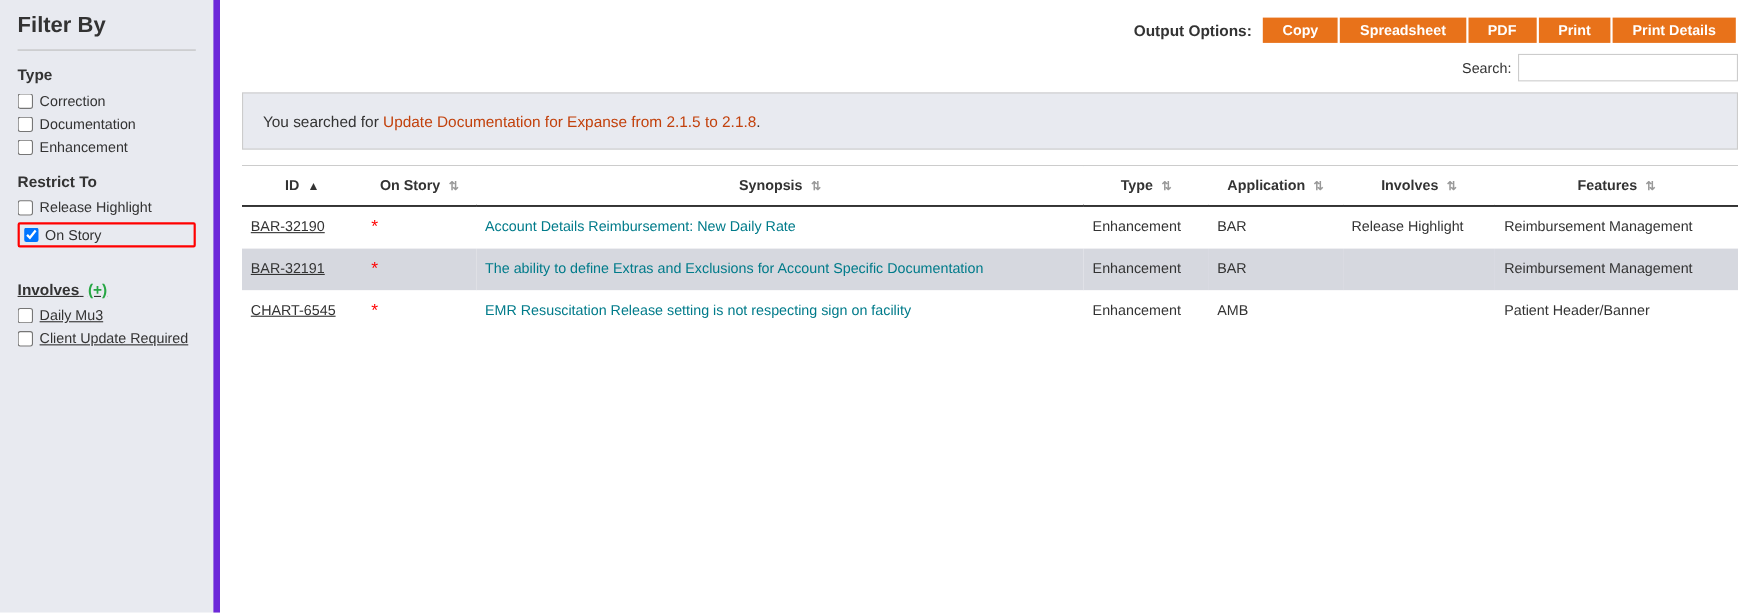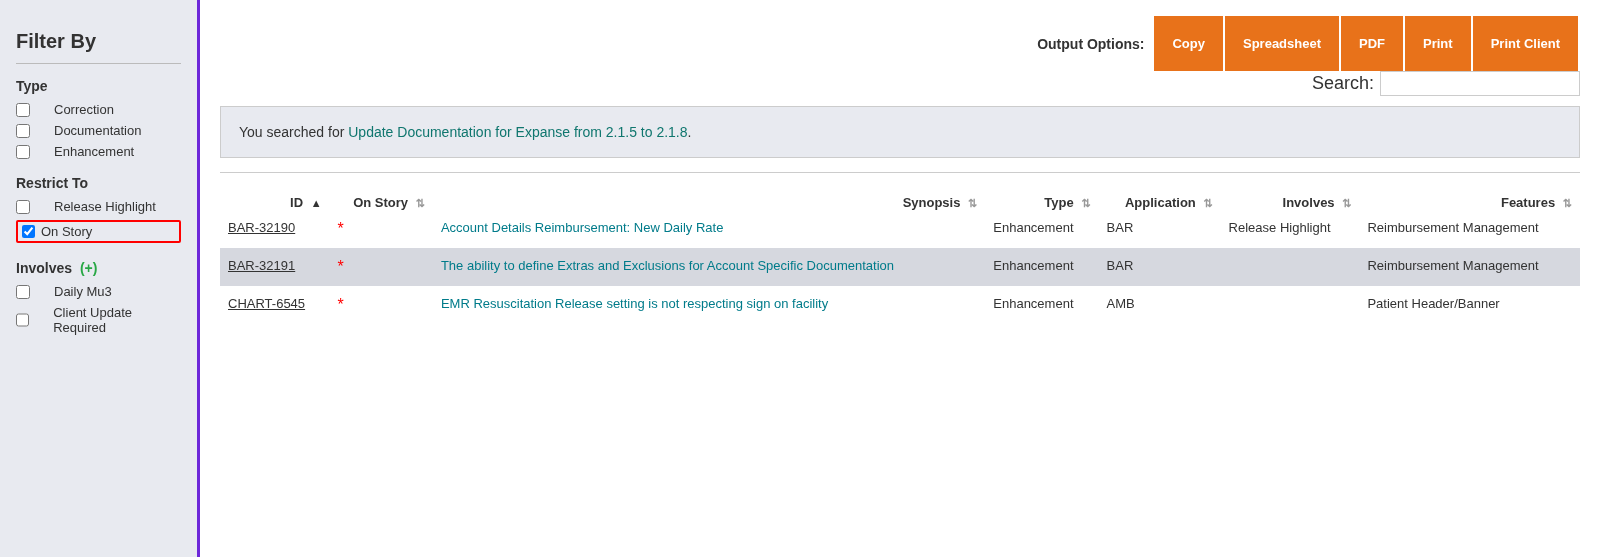--- a/index.html
+++ b/index.html
@@ -3,22 +3,22 @@
   <meta charset="utf-8">
   <style>
     * { box-sizing: border-box; margin: 0; padding: 0; }
     body { font-family: Arial, sans-serif; font-size: 13px; color: #333; background: #fff; display: flex; height: 557px; overflow: hidden; }
 
     
     .sidebar {
       width: 200px;
       min-width: 200px;
       background: #e8eaf0;
-      padding: 30px 16px;
-      border-right: 3px solid #6d28d9;
+      padding: 12px 16px;
+      border-right: 6px solid #6d28d9;
       overflow-y: auto;
       flex-shrink: 0;
     }
     .sidebar-title {
       font-size: 20px;
       font-weight: bold;
       color: #333;
       margin-bottom: 10px;
     }
     .sidebar-divider {
@@ -28,38 +28,39 @@
     }
     .sidebar-section-title {
       font-size: 14px;
       font-weight: bold;
       color: #333;
       margin-bottom: 8px;
     }
     .checkbox-item {
       display: flex;
       align-items: center;
-      gap: 24px;
+      gap: 6px;
       margin-bottom: 6px;
       cursor: pointer;
     }
     .checkbox-item input[type="checkbox"] {
       width: 14px;
       height: 14px;
       cursor: pointer;
     }
     .checkbox-label {
       font-size: 13px;
       color: #333;
     }
     .restrict-section {
       margin-top: 16px;
     }
     .involves-section {
-      margin-top: 17px;
+      margin-top: 30px;
+      text-decoration: underline;
     }
     .involves-title {
       font-size: 14px;
       font-weight: bold;
       color: #333;
       margin-bottom: 8px;
     }
     .involves-plus {
       color: #28a745;
       font-weight: bold;
@@ -82,95 +83,96 @@
       flex-direction: column;
       overflow: hidden;
       padding: 16px 20px 0 20px;
     }
 
     
     .output-options-row {
       display: flex;
       align-items: center;
       justify-content: flex-end;
+      margin-bottom: 10px;
       gap: 0;
     }
     .output-label {
       font-size: 14px;
       font-weight: bold;
       margin-right: 10px;
     }
     .output-btn {
       background: #e8721a;
       color: #fff;
       border: none;
-      padding: 20px 18px;
+      padding: 4px 18px;
       font-size: 13px;
       cursor: pointer;
       font-weight: bold;
       margin-right: 2px;
       border-radius: 0;
     }
 
     
     .search-row {
       display: flex;
       align-items: center;
       justify-content: flex-end;
       margin-bottom: 10px;
       gap: 6px;
     }
     .search-label {
-      font-size: 18px;
+      font-size: 13px;
       color: #333;
     }
     .search-input {
       border: 1px solid #ccc;
       padding: 4px 8px;
       width: 200px;
       font-size: 13px;
     }
 
     
     .search-info-box {
       background: #e8eaf0;
       border: 1px solid #ccc;
       padding: 14px 18px;
       margin-bottom: 14px;
       font-size: 14px;
       color: #333;
       line-height: 1.6;
     }
     .search-info-highlight {
-      color: #0f766e;
+      color: #c2410c;
     }
 
     
     .table-wrapper {
       flex: 1;
       overflow-y: auto;
       border-top: 1px solid #ccc;
     }
     table {
       width: 100%;
       border-collapse: collapse;
       font-size: 13px;
     }
     thead tr {
       background: #fff;
       border-bottom: 2px solid #333;
     }
     thead th {
       padding: 10px 8px;
-      text-align: right;
+      text-align: center;
       font-weight: bold;
       color: #333;
       white-space: nowrap;
       position: sticky;
-      top: 12px;
+      top: 0;
       background: #fff;
       border-bottom: 2px solid #333;
     }
     thead th .sort-icon {
       display: inline-block;
       margin-left: 4px;
       color: #999;
       font-size: 11px;
     }
     thead th .sort-icon-active {
@@ -257,21 +259,21 @@
 </aside>
 
 <div class="main">
 
   <div class="output-options-row">
     <span class="output-label">Output Options:</span>
     <button class="output-btn">Copy</button>
     <button class="output-btn">Spreadsheet</button>
     <button class="output-btn">PDF</button>
     <button class="output-btn">Print</button>
-    <button class="output-btn">Print Client</button>
+    <button class="output-btn">Print Details</button>
   </div>
 
   <div class="search-row">
     <span class="search-label">Search:</span>
     <input class="search-input" type="text" placeholder="" style="">
   </div>
 
   <div class="search-info-box">
     <span>You searched for </span><span class="search-info-highlight">Update Documentation for Expanse from 2.1.5 to 2.1.8</span><span>.</span>
   </div>

